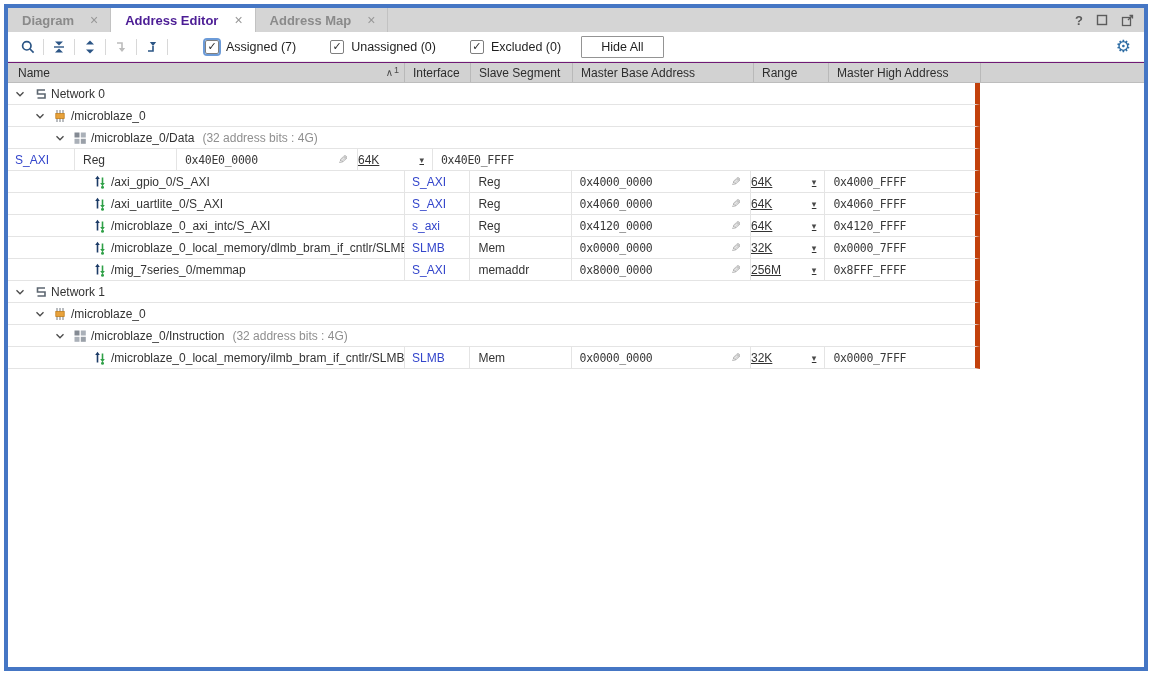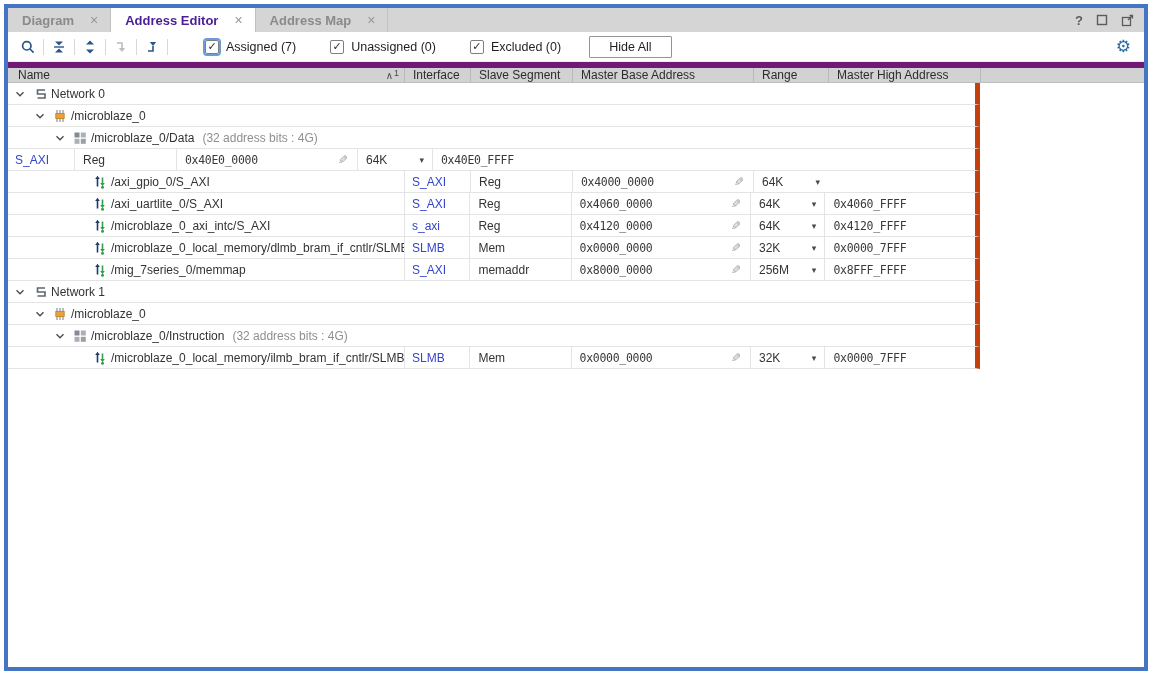--- a/index.html
+++ b/index.html
@@ -19,24 +19,24 @@
   .win-controls .wc { color:#5c5c5c; font-size:13px; font-weight:bold; display:flex; align-items:center; }
   
   .toolbar { height:30px; background:#ffffff; display:flex; align-items:center; padding-left:8px; border-bottom:1px solid #ececec; }
   .tbtn { width:24px; height:24px; display:flex; align-items:center; justify-content:center; }
   .tsep { width:1px; height:16px; background:#d8d8d8; margin:0 3px; }
   .filter { display:flex; align-items:center; gap:7px; margin-left:34px; }
   .filter:first-of-type { margin-left:26px; }
   .cbox { width:14px; height:14px; border:1px solid #7f7f7f; border-radius:2px; background:#fff; display:flex; align-items:center; justify-content:center; font-size:11px; color:#2b2b2b; line-height:1; }
   .cbox.focused { outline:2px solid #6c9bd8; outline-offset:0px; }
   .filter-label { font-size:12.5px; color:#1f1f1f; }
-  .hide-all { margin-left:28px; height:22px; padding:0 19px; background:#fff; border:1px solid #949494; border-radius:1px; font-size:12.5px; color:#1f1f1f; font-family:"Liberation Sans", sans-serif; }
+  .hide-all { margin-left:20px; height:22px; padding:0 19px; background:#fff; border:1px solid #949494; border-radius:1px; font-size:12.5px; color:#1f1f1f; font-family:"Liberation Sans", sans-serif; }
   .gear { margin-left:auto; margin-right:13px; font-size:17px; color:#2e6da4; line-height:1; }
   
-  .thead { height:21px; background:#d2d2d2; border-top:6px solid #701a75; border-bottom:1px solid #bdbdbd; display:flex; font-size:12px; color:#2d2d2d; }
+  .thead { height:21px; background:#d2d2d2; border-top:1px solid #701a75; border-bottom:1px solid #bdbdbd; display:flex; font-size:12px; color:#2d2d2d; }
   .th { display:flex; align-items:center; padding-left:8px; white-space:nowrap; overflow:hidden; }
   .th + .th { border-left:1px solid #b9b9b9; }
   .th-name { width:396px; padding-left:10px; }
   .th-if { width:66px; } .th-seg { width:102px; } .th-base { width:181px; } .th-range { width:75px; } .th-high { width:152px; }
   .th-fill { flex:1; border-left:1px solid #b9b9b9; }
   .sort-ind { margin-left:auto; margin-right:5px; color:#4a4a4a; font-size:10px; display:flex; align-items:flex-start; gap:1px; }
   .sort-ind .s-num { font-size:9px; position:relative; top:-2px; }
   
   .rows { width:972px; }
   .row { display:flex; height:22px; border-bottom:1px solid #e4e4e4; border-right:5px solid #c2410c; align-items:stretch; background:#fff; font-size:12px; color:#333; }
@@ -45,21 +45,21 @@
   .name-cell.full { width:972px; }
   .caret { width:16px; flex:none; display:flex; align-items:center; justify-content:center; }
   .caret-spacer { width:16px; flex:none; }
   .ricon { width:15px; flex:none; display:flex; align-items:center; justify-content:center; }
   .row-name { color:#333; }
   .row-suffix { color:#8f8f8f; margin-left:4px; }
   .leaf .cell + .cell { border-left:1px solid #e4e4e4; }
   .c-if { width:66px; padding-left:7px; color:#3345cb; }
   .c-seg { width:102px; padding-left:8px; }
   .c-base { width:181px; padding-left:8px; justify-content:space-between; padding-right:9px; }
-  .c-range { width:75px; padding-left:8px; justify-content:space-between; padding-right:8px; }
+  .c-range { width:75px; justify-content:space-between; padding-right:8px;text-decoration:underline; }
   .c-high { width:152px; padding-left:8px; }
   .mono { font-family:"DejaVu Sans Mono", monospace; font-size:11.5px; color:#3a3a3a; letter-spacing:-0.3px; }
   .pencil { color:#9a9a9a; font-size:12px; transform:scaleX(-1); }
   .dd-arrow { color:#4a4a4a; font-size:9px; }
 </style>
 </head>
 <body>
 
 <div class="frame">
 
@@ -258,20 +258,23 @@
         <div class="cell c-if">S_AXI</div>
         <div class="cell c-seg">Reg</div>
         <div class="cell c-base">
           <span class="mono">0x4000_0000</span>
           <span class="pencil">✎</span>
         </div>
         <div class="cell c-range">
           <span>64K</span>
           <span class="dd-arrow">▾</span>
         </div>
+        <div class="cell c-high">
+          <span class="mono">0x4000_FFFF</span>
+        </div>
       </div>
       <div class="row leaf">
         <div class="cell name-cell" style="padding-left: 64px;">
           <span class="caret-spacer"></span>
           <span class="ricon">
             <svg width="14" height="14" viewBox="0 0 14 14">
               <line x1="4.5" y1="3" x2="4.5" y2="11.5" stroke="#1b3a66" stroke-width="1.6"></line>
               <polygon points="4.5,0.8 2.2,4 6.8,4" fill="#1b3a66"></polygon>
               <line x1="9.5" y1="2.5" x2="9.5" y2="9" stroke="#2fa047" stroke-width="1.6"></line>
               <polygon points="9.5,11.2 7.2,8 11.8,8" fill="#2fa047"></polygon>

